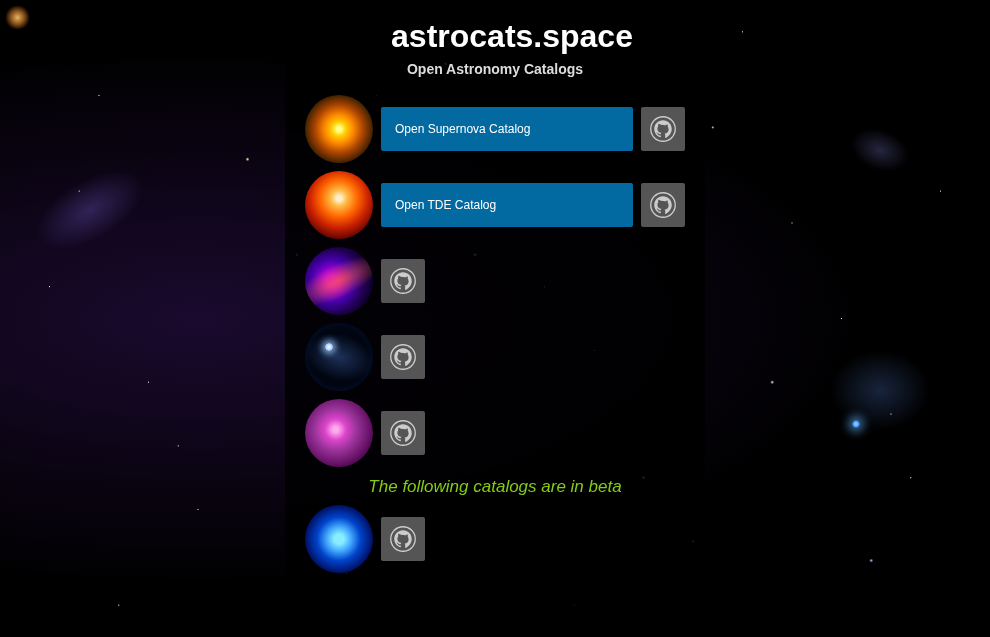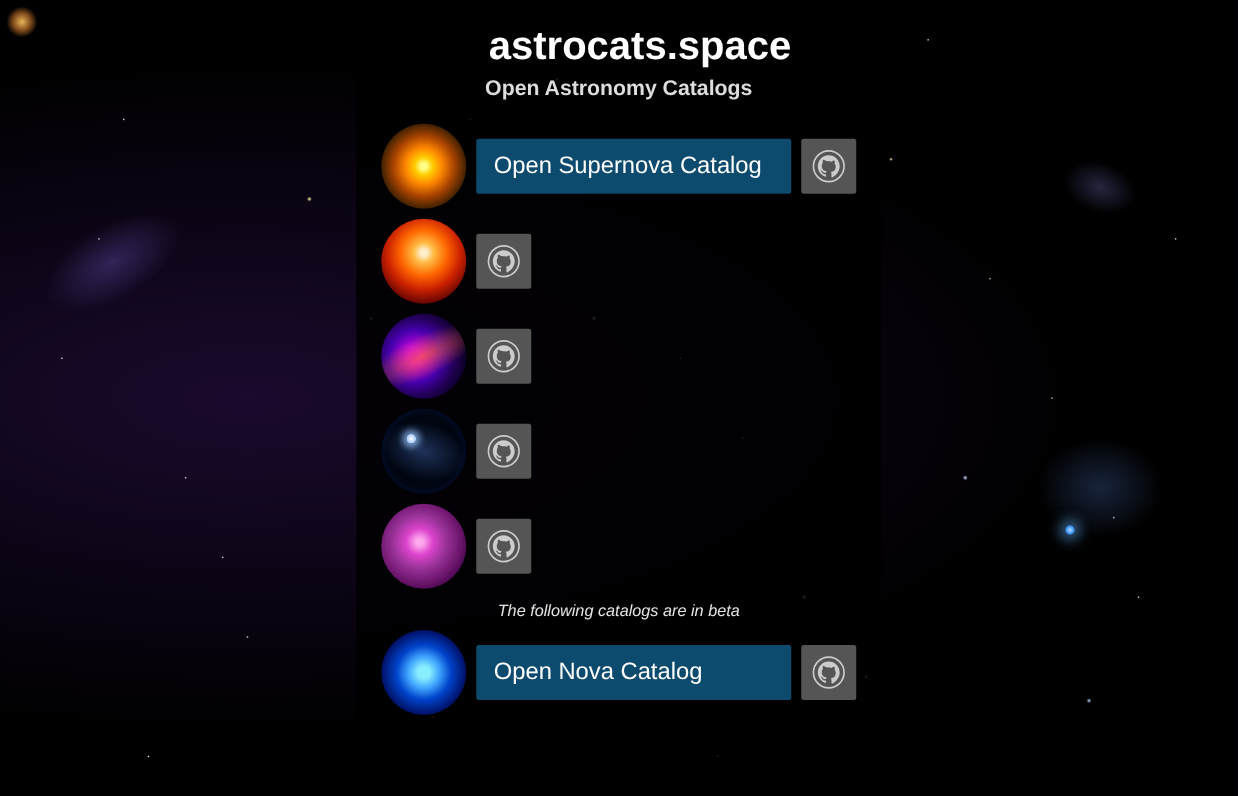--- a/index.html
+++ b/index.html
@@ -132,21 +132,21 @@
       color: #fff;
       font-size: 32px;
       font-weight: bold;
       text-align: center;
       margin-bottom: 6px;
       margin-left: 34px;
     }
 
     .site-subtitle {
       color: #ddd;
-      font-size: 17px;
+      font-size: 14px;
       text-align: center;
       margin-bottom: 18px;
     }
 
     
     .catalog-list {
       width: 100%;
       display: flex;
       flex-direction: column;
       gap: 8px;
@@ -163,24 +163,24 @@
       width: 68px;
       height: 68px;
       border-radius: 50%;
       flex-shrink: 0;
       overflow: hidden;
     }
 
     .catalog-btn {
       flex: 1;
       height: 44px;
-      background: #0c4a6e;
+      background: #0369a1;
       border: none;
       color: #fff;
-      font-size: 19px;
+      font-size: 12px;
       text-align: left;
       padding: 0 14px;
       cursor: pointer;
       border-radius: 2px;
     }
 
     .github-btn {
       width: 44px;
       height: 44px;
       background: #555;
@@ -192,23 +192,23 @@
       cursor: pointer;
       flex-shrink: 0;
     }
 
     .github-icon-svg {
       width: 28px;
       height: 28px;
     }
 
     .beta-notice {
-      color: #e5e5e5;
+      color: #84cc16;
       font-style: italic;
-      font-size: 13px;
+      font-size: 17px;
       text-align: center;
       margin: 10px 0 8px 0;
     }
 
     
     .img-supernova {
       background: radial-gradient(circle at 50% 50%, #ffff88 5%, #ffcc00 15%, #ff8800 30%, #aa4400 50%, #442200 70%, #110a00 100%);
       position: relative;
     }
 
@@ -288,20 +288,21 @@
         <button class="catalog-btn">Open Supernova Catalog</button>
         <button class="github-btn">
           <svg class="github-icon-svg" viewBox="0 0 32 32" fill="none" xmlns="http://www.w3.org/2000/svg">
     <circle cx="16" cy="16" r="14" stroke="#ccc" stroke-width="1.5"></circle>
     <path d="M16 6C10.477 6 6 10.477 6 16c0 4.418 2.865 8.166 6.839 9.489.5.092.682-.217.682-.482 0-.237-.009-.868-.013-1.703-2.782.604-3.369-1.341-3.369-1.341-.454-1.154-1.11-1.462-1.11-1.462-.908-.62.069-.608.069-.608 1.003.07 1.531 1.03 1.531 1.03.892 1.529 2.341 1.087 2.91.832.092-.647.35-1.088.636-1.338-2.22-.253-4.555-1.11-4.555-4.943 0-1.091.39-1.984 1.029-2.683-.103-.253-.446-1.27.098-2.647 0 0 .84-.269 2.75 1.025A9.578 9.578 0 0116 11.539c.85.004 1.705.115 2.504.337 1.909-1.294 2.747-1.025 2.747-1.025.546 1.377.202 2.394.1 2.647.64.699 1.028 1.592 1.028 2.683 0 3.842-2.339 4.687-4.566 4.935.359.309.678.919.678 1.852 0 1.336-.012 2.415-.012 2.743 0 .267.18.579.688.481C23.138 24.163 26 20.418 26 16c0-5.523-4.477-10-10-10z" fill="#ccc"></path>
   </svg>
         </button>
       </div>
       <div class="catalog-row">
         <div class="catalog-image img-tde"></div>
+        <button class="catalog-btn">Open TDE Catalog</button>
         <button class="github-btn">
           <svg class="github-icon-svg" viewBox="0 0 32 32" fill="none" xmlns="http://www.w3.org/2000/svg">
     <circle cx="16" cy="16" r="14" stroke="#ccc" stroke-width="1.5"></circle>
     <path d="M16 6C10.477 6 6 10.477 6 16c0 4.418 2.865 8.166 6.839 9.489.5.092.682-.217.682-.482 0-.237-.009-.868-.013-1.703-2.782.604-3.369-1.341-3.369-1.341-.454-1.154-1.11-1.462-1.11-1.462-.908-.62.069-.608.069-.608 1.003.07 1.531 1.03 1.531 1.03.892 1.529 2.341 1.087 2.91.832.092-.647.35-1.088.636-1.338-2.22-.253-4.555-1.11-4.555-4.943 0-1.091.39-1.984 1.029-2.683-.103-.253-.446-1.27.098-2.647 0 0 .84-.269 2.75 1.025A9.578 9.578 0 0116 11.539c.85.004 1.705.115 2.504.337 1.909-1.294 2.747-1.025 2.747-1.025.546 1.377.202 2.394.1 2.647.64.699 1.028 1.592 1.028 2.683 0 3.842-2.339 4.687-4.566 4.935.359.309.678.919.678 1.852 0 1.336-.012 2.415-.012 2.743 0 .267.18.579.688.481C23.138 24.163 26 20.418 26 16c0-5.523-4.477-10-10-10z" fill="#ccc"></path>
   </svg>
         </button>
       </div>
       <div class="catalog-row">
         <div class="catalog-image img-kilonova"></div>
         <button class="github-btn">
@@ -329,21 +330,20 @@
   </svg>
         </button>
       </div>
     </div>
 
   <div class="beta-notice">The following catalogs are in beta</div>
 
   <div class="catalog-list" id="beta-catalog-list">
       <div class="catalog-row">
         <div class="catalog-image img-nova"></div>
-        <button class="catalog-btn">Open Nova Catalog</button>
         <button class="github-btn">
           <svg class="github-icon-svg" viewBox="0 0 32 32" fill="none" xmlns="http://www.w3.org/2000/svg">
     <circle cx="16" cy="16" r="14" stroke="#ccc" stroke-width="1.5"></circle>
     <path d="M16 6C10.477 6 6 10.477 6 16c0 4.418 2.865 8.166 6.839 9.489.5.092.682-.217.682-.482 0-.237-.009-.868-.013-1.703-2.782.604-3.369-1.341-3.369-1.341-.454-1.154-1.11-1.462-1.11-1.462-.908-.62.069-.608.069-.608 1.003.07 1.531 1.03 1.531 1.03.892 1.529 2.341 1.087 2.91.832.092-.647.35-1.088.636-1.338-2.22-.253-4.555-1.11-4.555-4.943 0-1.091.39-1.984 1.029-2.683-.103-.253-.446-1.27.098-2.647 0 0 .84-.269 2.75 1.025A9.578 9.578 0 0116 11.539c.85.004 1.705.115 2.504.337 1.909-1.294 2.747-1.025 2.747-1.025.546 1.377.202 2.394.1 2.647.64.699 1.028 1.592 1.028 2.683 0 3.842-2.339 4.687-4.566 4.935.359.309.678.919.678 1.852 0 1.336-.012 2.415-.012 2.743 0 .267.18.579.688.481C23.138 24.163 26 20.418 26 16c0-5.523-4.477-10-10-10z" fill="#ccc"></path>
   </svg>
         </button>
       </div>
     </div>
 </div>
 

